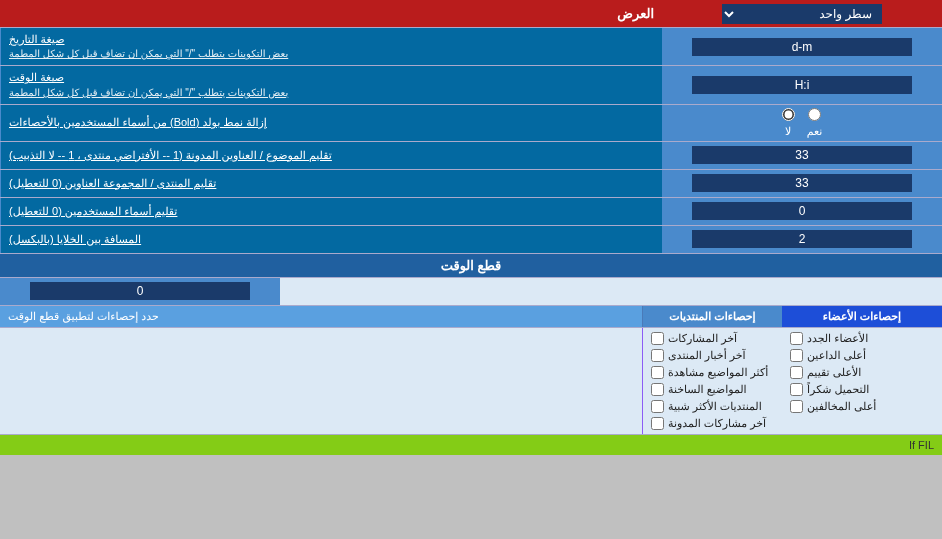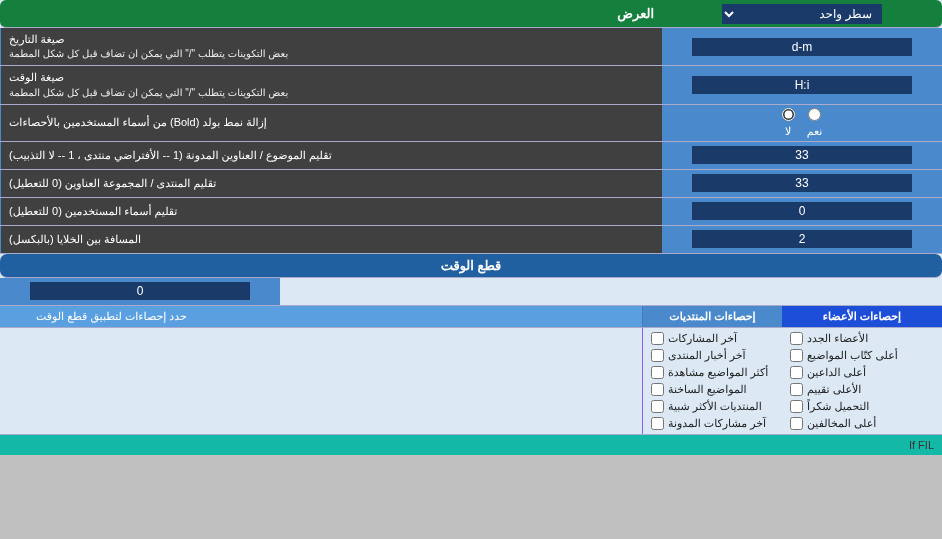--- a/index.html
+++ b/index.html
@@ -14,30 +14,31 @@
       background: #dce9f5;
     }
     .row {
       display: flex;
       flex-direction: row-reverse;
       border-bottom: 1px solid #aac;
       min-height: 28px;
     }
     .label-cell {
       flex: 1;
-      background: #404040;
+      background: #0369a1;
       color: white;
       padding: 4px 8px;
       text-align: right;
       display: flex;
       align-items: center;
       justify-content: flex-end;
       font-size: 11px;
       line-height: 1.4;
       border-left: 1px solid #4a8acc;
+      text-decoration: underline;
     }
     .label-cell.two-line {
       flex-direction: column;
       align-items: flex-end;
     }
     .label-cell .sub-label {
       font-size: 10px;
       opacity: 0.9;
     }
     .input-cell {
@@ -58,21 +59,20 @@
       text-align: center;
     }
     .section-header {
       background: #2060a0;
       color: white;
       font-weight: bold;
       text-align: center;
       padding: 4px 8px;
       font-size: 13px;
       border-bottom: 1px solid #aac;
-      border-radius: 7px;
     }
     .radio-cell {
       width: 280px;
       background: #4a8acc;
       display: flex;
       align-items: center;
       justify-content: center;
       gap: 12px;
       padding: 3px 6px;
       direction: rtl;
@@ -97,25 +97,24 @@
       font-size: 11px;
       color: #222;
     }
     .cb-item input[type="checkbox"] {
       accent-color: #2060a0;
     }
     
     .display-row {
       display: flex;
       flex-direction: row-reverse;
-      background: #15803d;
+      background: #b91c1c;
       border-bottom: 1px solid #aac;
       min-height: 28px;
       align-items: center;
-      border-radius: 6px;
     }
     .display-label {
       flex: 1;
       color: white;
       font-weight: bold;
       text-align: right;
       padding: 4px 8px;
       font-size: 13px;
     }
     .display-dropdown {
@@ -226,21 +225,21 @@
     <span>قطع الوقت</span>
   </div>
 
   <div class="row">
     <div class="input-cell">
       <input type="text" value="0" style="">
     </div>
   </div>
 
   <div style="display:flex; flex-direction:row-reverse; background:#5aa0e0; border-bottom:1px solid #aac;">
-    <div style="flex:1; color:white; padding:4px 8px; font-size:11px; text-align:right; display:flex; align-items:center; justify-content:flex-end;margin-left:28px;">حدد إحصاءات لتطبيق قطع الوقت</div>
+    <div style="flex:1; color:white; padding:4px 8px; font-size:11px; text-align:right; display:flex; align-items:center; justify-content:flex-end;">حدد إحصاءات لتطبيق قطع الوقت</div>
     <div style="width:140px; background:#4a8acc; color:white; font-weight:bold; text-align:center; padding:4px 8px; font-size:11px; border-left:1px solid #4a7ab8;">إحصاءات المنتديات</div>
     <div style="width:160px; background:#1d4ed8; color:white; font-weight:bold; text-align:center; padding:4px 8px; font-size:11px;">إحصاءات الأعضاء</div>
   </div>
 
   <div style="display:flex; flex-direction:row-reverse; background:#dce9f5; border-bottom:1px solid #aac;">
 
     <div style="flex:1;"></div>
 
     <div style="width:140px; padding:2px 4px; border-left:1px solid #8b5cf6;">
       <div class="cb-item">
@@ -269,38 +268,34 @@
       </div>
     </div>
 
     <div style="width:160px; padding:2px 4px;">
       <div class="cb-item">
         <input type="checkbox" style="">
         <span>الأعضاء الجدد</span>
       </div>
       <div class="cb-item">
         <input type="checkbox" style="">
-        <span>أعلى كتّاب المواضيع</span>
-      </div>
-      <div class="cb-item">
-        <input type="checkbox" style="">
         <span>أعلى الداعين</span>
       </div>
       <div class="cb-item">
         <input type="checkbox" style="">
         <span>الأعلى تقييم</span>
       </div>
       <div class="cb-item">
         <input type="checkbox" style="">
         <span>التحميل شكراً</span>
       </div>
       <div class="cb-item">
         <input type="checkbox" style="">
         <span>أعلى المخالفين</span>
       </div>
     </div>
   </div>
 
-  <div style="background:#14b8a6; padding:4px 8px; color:#333; font-size:11px;">
+  <div style="background:#84cc16; padding:4px 8px; color:#333; font-size:11px;">
     <span>If FIL</span>
   </div>
 
 </div>
 
 </body></html>

